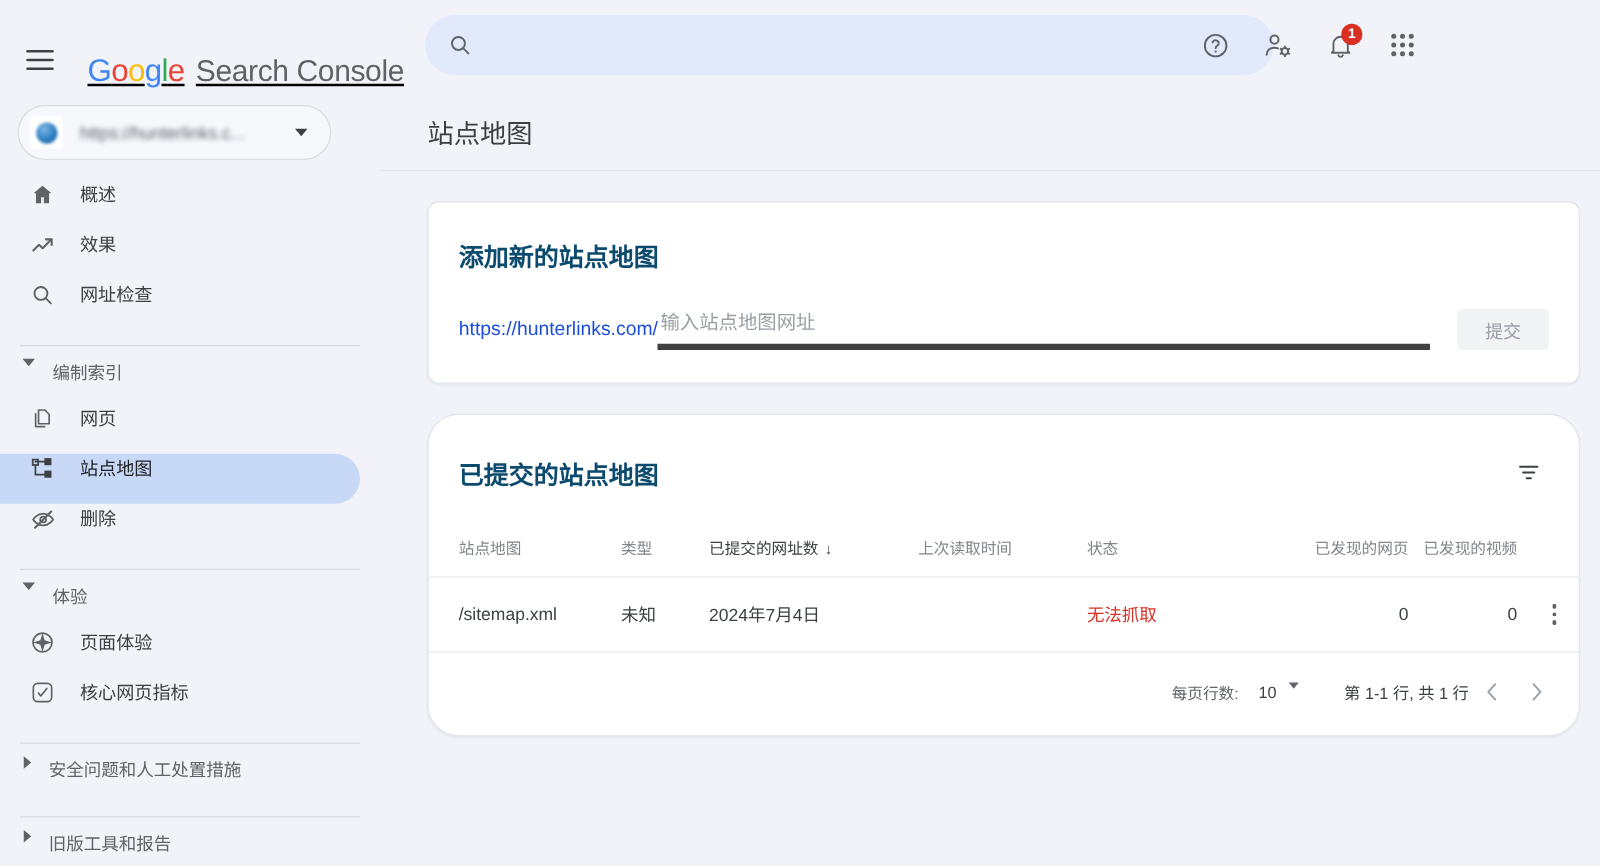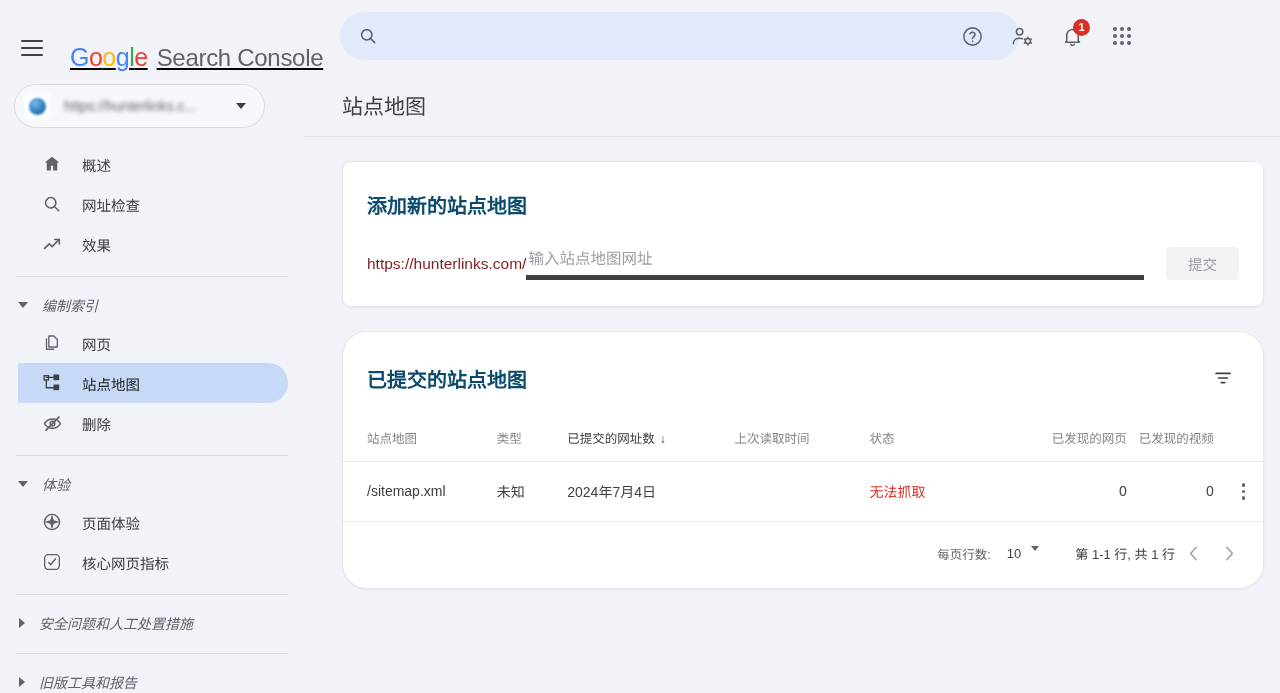--- a/index.html
+++ b/index.html
@@ -106,36 +106,35 @@
     width: 0; height: 0; margin-right: 18px;
     border-left: 5px solid transparent; border-right: 5px solid transparent;
     border-top: 6px solid #3c4043;
   }
 
   .navlist { margin-top: 16px; }
   .navitem {
     position: relative;
     height: 40px; margin-right: 16px;
     border-top-right-radius: 20px; border-bottom-right-radius: 20px;
-    display: flex; align-items: center; cursor: pointer;
+    display: flex; align-items: flex-start; cursor: pointer;
     color: #3c4043;
-    margin-left: 18px;
   }
   .navitem.active { background: #c7d9f7; }
   .navitem.active .nlabel { color: #202124; }
   .navitem .nicon {
     width: 24px; height: 24px; margin-left: 22px;
     display: flex; align-items: center; justify-content: center;
     color: #5f6368; flex: none;
   }
   .navitem .nlabel { margin-left: 18px; font-size: 14.5px; color: #3c4043; white-space: nowrap; }
 
   .section-header {
-    height: 36px; display: flex; align-items: center;
-    cursor: pointer; margin-top: 6px; font-style: italic;
+    height: 36px; display: flex; align-items: flex-start;
+    cursor: pointer; margin-top: 6px;
   }
   .section-header .tri {
     width: 0; height: 0; margin-left: 18px;
     border-left: 5px solid transparent; border-right: 5px solid transparent;
     border-top: 6px solid #5f6368;
   }
   .section-header .tri.collapsed {
     border-top: 5px solid transparent; border-bottom: 5px solid transparent;
     border-left: 6px solid #5f6368; border-right: none;
     margin-left: 19px;
@@ -160,21 +159,21 @@
     background: #ffffff;
     border: 1px solid #e3e6eb;
     border-radius: 9px;
     box-shadow: 0 1px 2px rgba(60,64,67,0.07);
   }
   .card-title { font-size: 20px; color: #0c4a6e; font-weight: 700; }
 
   
   #add-card { padding: 28px 24px 26px 24px; }
   .add-row { display: flex; align-items: flex-end; margin-top: 28px; }
-  .url-prefix { font-size: 15.5px; color: #7f1d1d; white-space: nowrap; padding-bottom: 7px; }
+  .url-prefix { font-size: 15.5px; color: #1d4ed8; white-space: nowrap; padding-bottom: 7px; }
   .url-input-wrap { flex: 1; margin-left: 0px; }
   .url-input-wrap input {
     width: 100%; border: none; border-bottom: 5px solid #404040;
     outline: none; background: transparent;
     font-size: 15.5px; color: #3c4043;
     padding: 2px 2px 7px 2px;
     font-family: "Liberation Sans", sans-serif;
   }
   .url-input-wrap input::placeholder { color: #9aa0a6; }
   .submit-btn {
@@ -321,36 +320,36 @@
         <span class="nicon">
           <svg width="20" height="20" viewBox="0 0 24 24" fill="#5f6368">
               <path d="M12 3.2 3.4 10.3h2.3v9.5h5v-5.6h2.6v5.6h5v-9.5h2.3L12 3.2z"></path>
             </svg>
         </span>
         <span class="nlabel">概述</span>
       </div>
 
       <div class="navitem">
         <span class="nicon">
+          <svg width="21" height="21" viewBox="0 0 24 24" fill="none" stroke="#5f6368" stroke-width="1.9" stroke-linecap="round" stroke-linejoin="round">
+            <polyline points="3,16.5 8.3,11.2 11.6,14.4 19.5,6.3"></polyline>
+              <polyline points="14.6,6.3 19.8,6.3 19.8,11.4"></polyline>
+          </svg>
+        </span>
+        <span class="nlabel">效果</span>
+      </div>
+
+      <div class="navitem">
+        <span class="nicon">
           <svg width="20" height="20" viewBox="0 0 24 24" fill="none" stroke="#5f6368" stroke-width="1.8">
             <circle cx="10.5" cy="10.5" r="6.2"></circle>
               <line x1="15.2" y1="15.2" x2="20" y2="20" stroke-linecap="round"></line>
           </svg>
         </span>
         <span class="nlabel">网址检查</span>
-      </div>
-
-      <div class="navitem">
-        <span class="nicon">
-          <svg width="21" height="21" viewBox="0 0 24 24" fill="none" stroke="#5f6368" stroke-width="1.9" stroke-linecap="round" stroke-linejoin="round">
-            <polyline points="3,16.5 8.3,11.2 11.6,14.4 19.5,6.3"></polyline>
-              <polyline points="14.6,6.3 19.8,6.3 19.8,11.4"></polyline>
-          </svg>
-        </span>
-        <span class="nlabel">效果</span>
       </div>
 
       <div class="nav-divider"></div>
 
       <div class="section-header">
         <span class="tri"></span>
         <span class="stitle">编制索引</span>
       </div>
 
       <div class="navitem">

